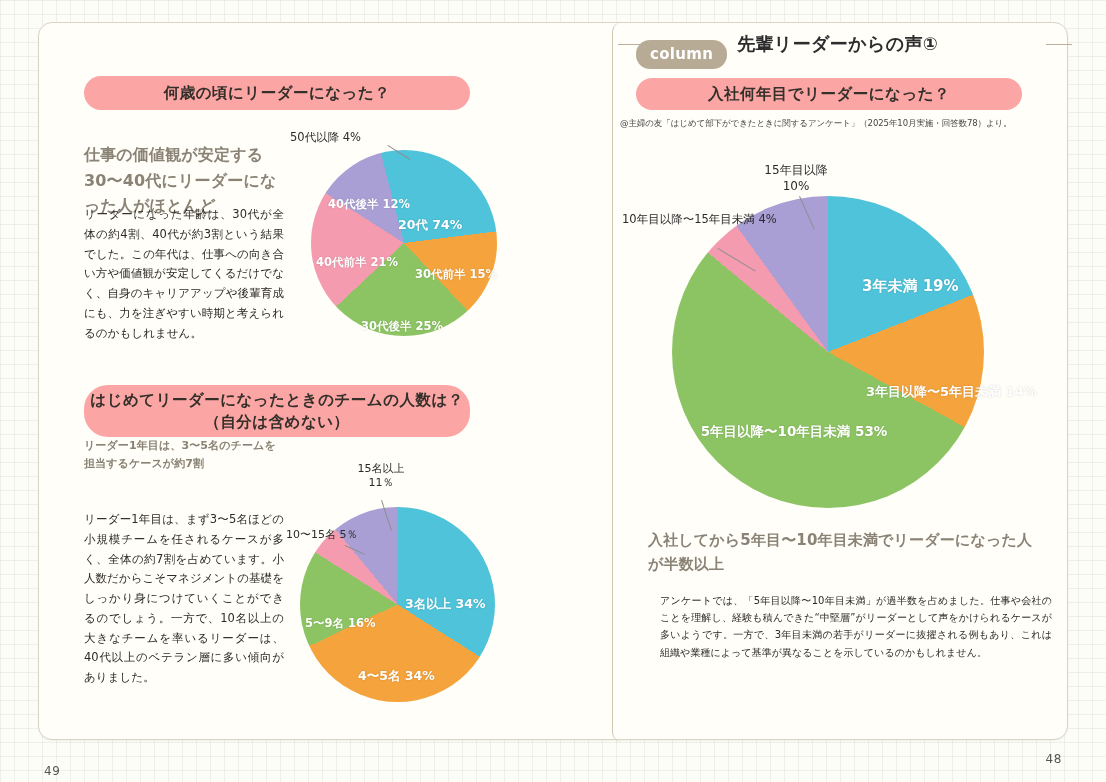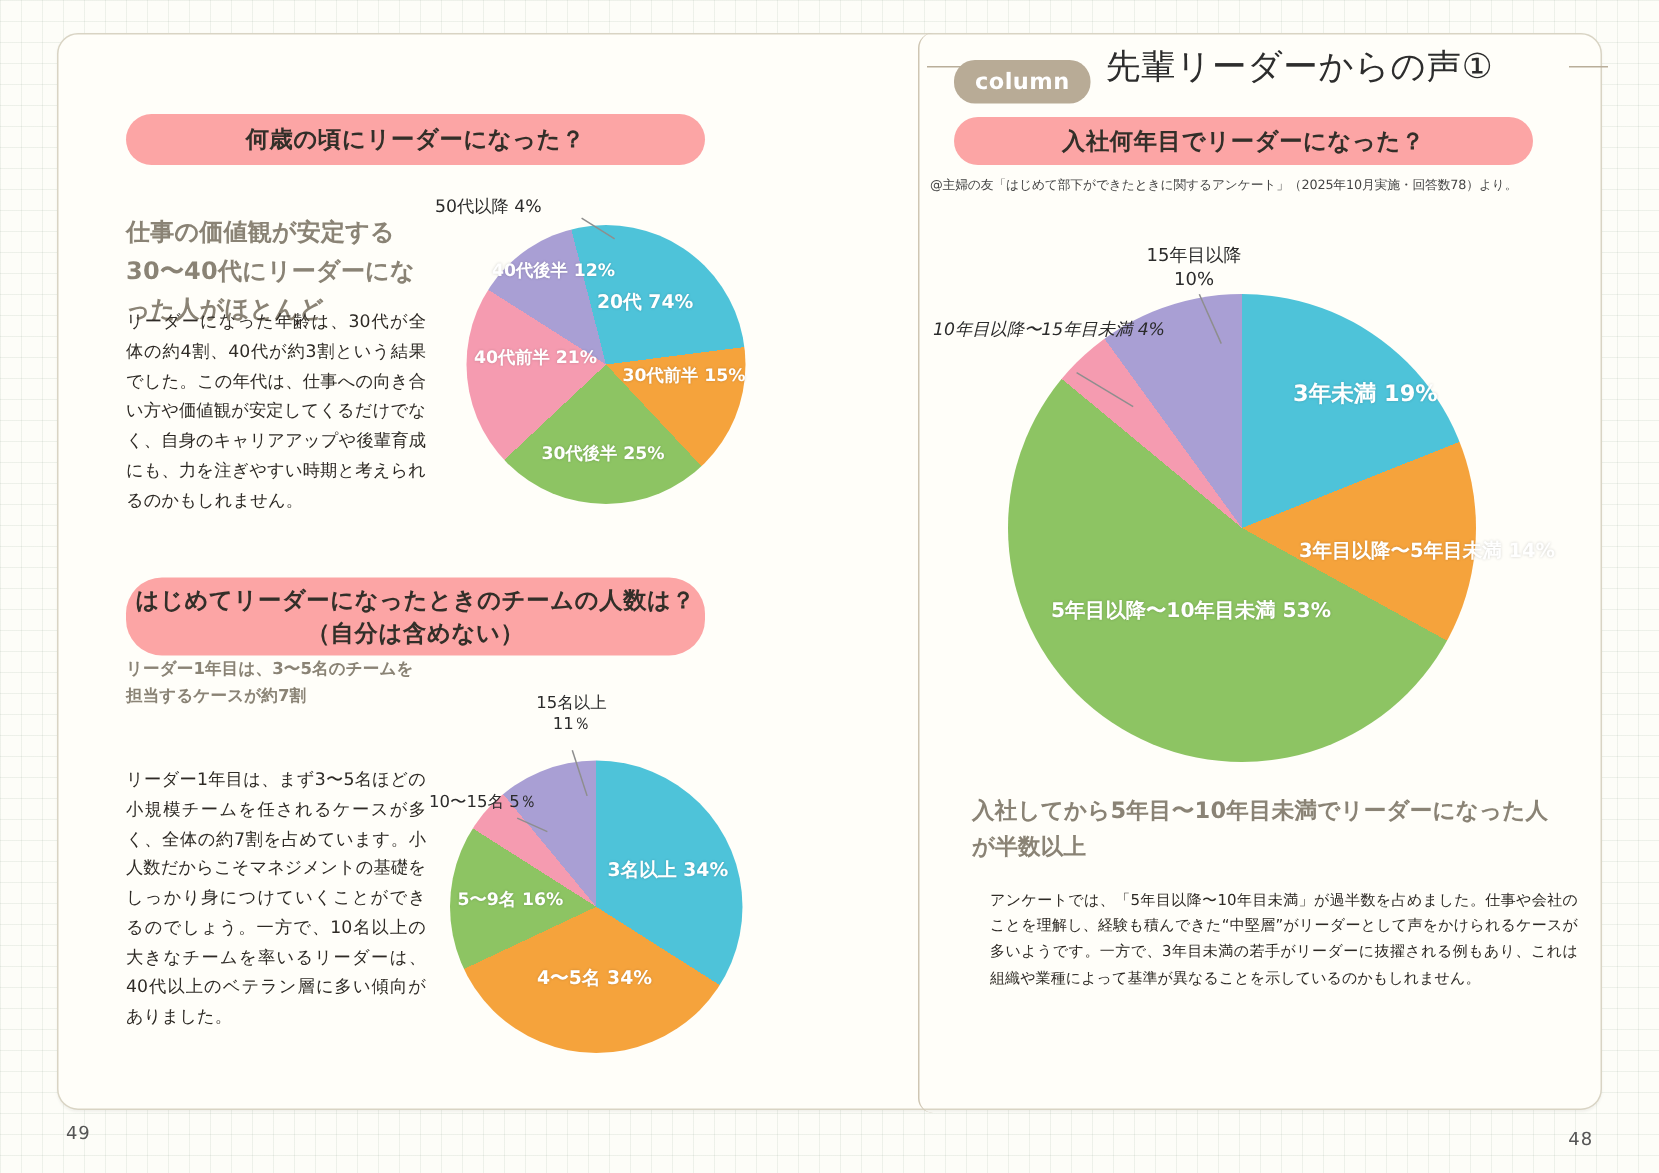--- a/index.html
+++ b/index.html
@@ -25,43 +25,43 @@
     width: 1030px; height: 718px;
     background: #fffef9;
     border: 1px solid #d9d4c4;
     border-radius: 14px;
     box-shadow: 0 1px 2px rgba(0,0,0,0.05);
   }
   .page-num {
     position: absolute;
     font-size: 12px; color: #555; letter-spacing: .05em;
   }
-  .page-num.left { left: 44px; bottom: 20px; }
+  .page-num.left { left: 44px; bottom: 4px; }
   .page-num.right { right: 44px; bottom: 16px; }
 
   
   .column-head {
     position: absolute;
     left: 636px; top: 24px;
     width: 410px; height: 40px;
     display: flex; align-items: center; gap: 10px;
   }
   .column-tag {
     background: #b8ab96;
     color: #fff;
     font-size: 15px;
     font-weight: bold;
     padding: 5px 14px 6px;
     border-radius: 14px;
     letter-spacing: .02em;
     margin-top: 20px;
   }
   .column-title {
-    font-size: 23px;
-    font-weight: normal;
+    font-size: 18px;
+    font-weight: bold;
     color: #2d2d2d;
     letter-spacing: .02em;
     white-space: nowrap;
   }
   .head-rule {
     position: absolute;
     left: 618px; top: 44px;
     width: 24px; height: 1px;
     background: #b9ae9a;
   }
@@ -138,20 +138,21 @@
   #pie-years{ left: 672px; top: 196px; width: 312px; height: 312px; }
 
   .slice-label {
     position: absolute;
     color: #fff;
     font-weight: bold;
     white-space: nowrap;
     text-align: center;
     line-height: 1.25;
     text-shadow: 0 0 2px rgba(0,0,0,.18);
+    margin-top: 24px;
   }
 
   .out-label {
     position: absolute;
     color: #2b2b2b;
     white-space: nowrap;
     line-height: 1.3;
   }
   .leader { position: absolute; background: #8e8e8e; transform-origin: 0 0; height: 1px; }
 </style>
@@ -216,21 +217,21 @@
 <div class="pie" id="pie-years" style="background: conic-gradient(
         #4ec3d9 0deg 68.4deg,
         #f5a33c 68.4deg 118.8deg,
         #8dc463 118.8deg 309.6deg,
         #f59bb0 309.6deg 324deg,
         #a99fd4 324deg 360deg);">
 </div>
 <div class="slice-label" style="left:862px; top:253px; font-size:15px; width:78px;">3年未満 19%</div>
 <div class="slice-label" style="left:866px; top:358px; font-size:13px; width:130px; line-height:1.6;">3年目以降〜5年目未満 14%</div>
 <div class="slice-label" style="left:699px; top:396px; font-size:13.5px; width:190px; line-height:1.7;">5年目以降〜10年目未満 53%</div>
-<div class="out-label" style="left:622px; top:212px; font-size:11.5px; text-align:left;font-style:italic;">10年目以降〜15年目未満 4%</div>
+<div class="out-label" style="left:622px; top:212px; font-size:11.5px; text-align:left;">10年目以降〜15年目未満 4%</div>
 <div class="leader" style="left:718px; top:248px; width:44px; transform: rotate(31deg);"></div>
 <div class="out-label" style="left:760px; top:163px; font-size:12px; text-align:center; width:72px; white-space:normal;">15年目以降 10%</div>
 <div class="leader" style="left:800px; top:196px; width:36px; transform: rotate(66deg);"></div>
 
 <div class="lede" id="lede-years">入社してから5年目〜10年目未満でリーダーになった人が半数以上</div>
 <div class="body" id="body-years">アンケートでは、「5年目以降〜10年目未満」が過半数を占めました。仕事や会社のことを理解し、経験も積んできた“中堅層”がリーダーとして声をかけられるケースが多いようです。一方で、3年目未満の若手がリーダーに抜擢される例もあり、これは組織や業種によって基準が異なることを示しているのかもしれません。</div>
 
 <div class="page-num left">49</div>
 <div class="page-num right">48</div>
 

